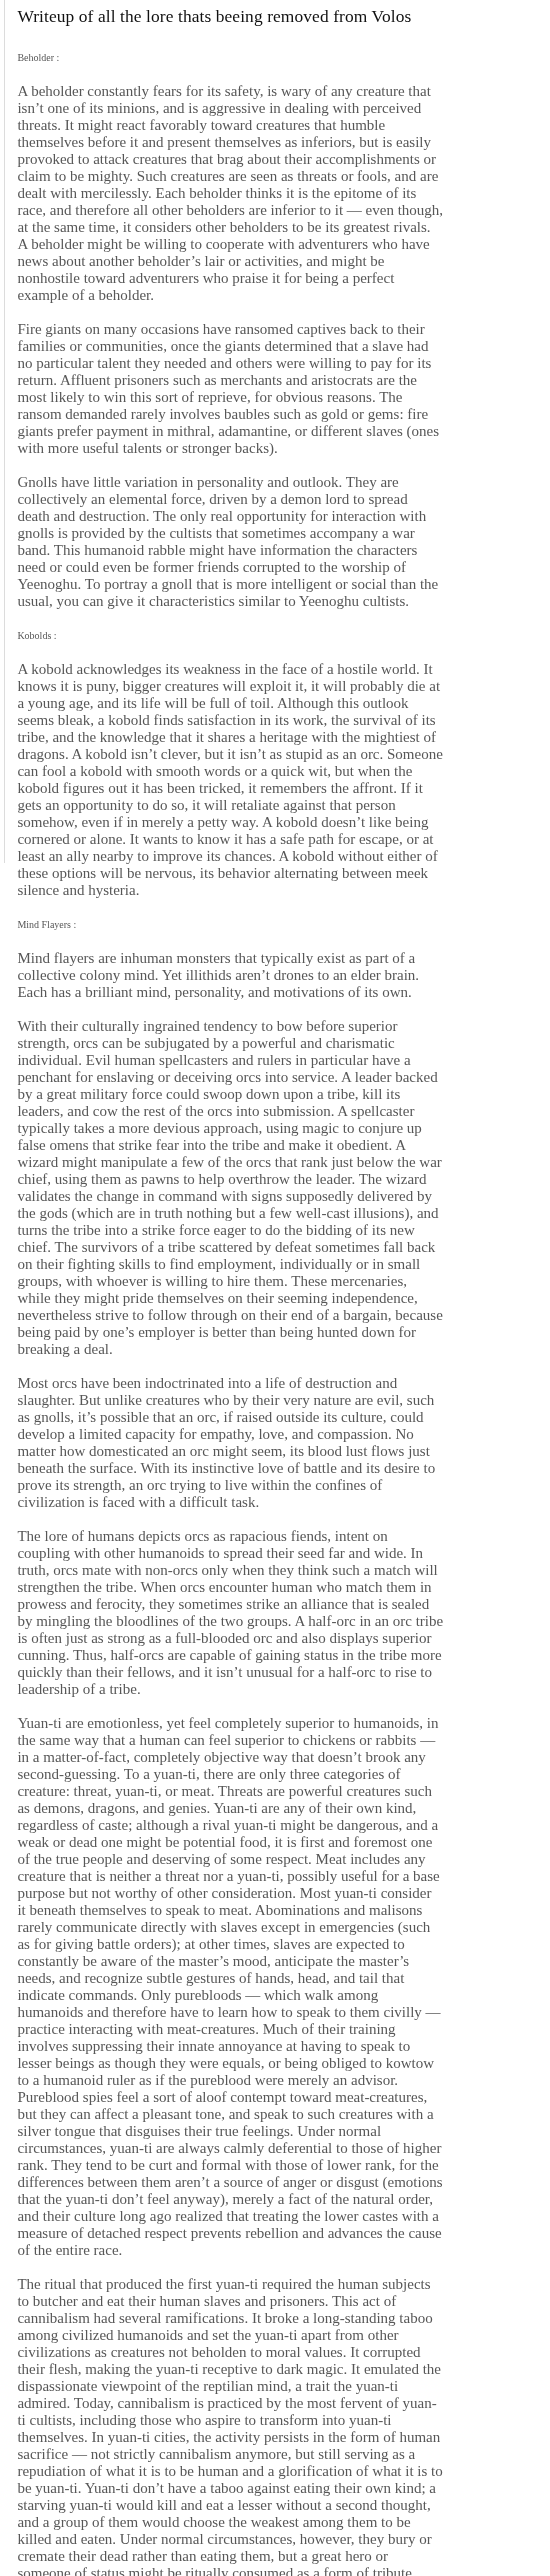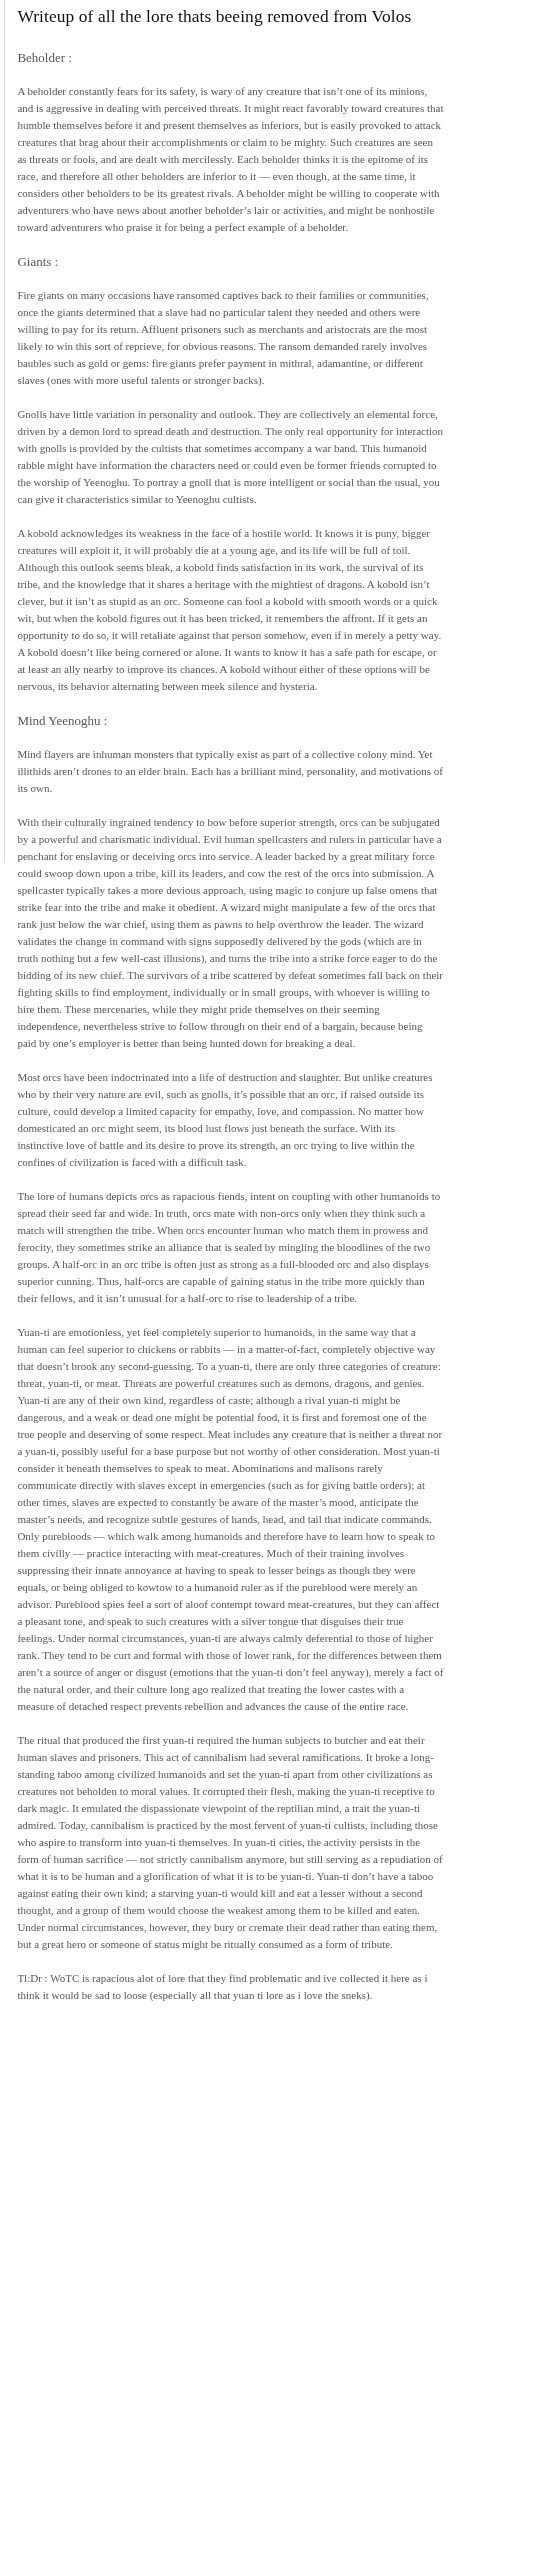--- a/index.html
+++ b/index.html
@@ -31,50 +31,50 @@
   }
   .doc-title {
     font-size: 17.4px;
     font-weight: 400;
     color: #111111;
     line-height: 23px;
     margin: 0 0 21.5px 0;
     letter-spacing: 0.1px;
   }
   .sec-heading {
-    font-size: 13px;
+    font-size: 10px;
     font-weight: 400;
     color: #575757;
     line-height: 17px;
     margin: 0 0 17px 0;
   }
   .para {
-    font-size: 11px;
+    font-size: 15px;
     font-weight: 400;
     color: #575757;
     line-height: 17px;
     margin: 16px 0 17px 0;
   }
 </style>
 </head>
 <body>
 
 <div class="left-rule"></div>
 
 <div class="page">
   <h1 class="doc-title">Writeup of all the lore thats beeing removed from Volos</h1>
 
   <div id="sections">
       <div class="sec-heading">Beholder :</div>
       <p class="para">A beholder constantly fears for its safety, is wary of any creature that isn’t one of its minions, and is aggressive in dealing with perceived threats. It might react favorably toward creatures that humble themselves before it and present themselves as inferiors, but is easily provoked to attack creatures that brag about their accomplishments or claim to be mighty. Such creatures are seen as threats or fools, and are dealt with mercilessly. Each beholder thinks it is the epitome of its race, and therefore all other beholders are inferior to it — even though, at the same time, it considers other beholders to be its greatest rivals. A beholder might be willing to cooperate with adventurers who have news about another beholder’s lair or activities, and might be nonhostile toward adventurers who praise it for being a perfect example of a beholder.</p>
-      <div class="sec-heading">Giants :</div>
       <p class="para">Fire giants on many occasions have ransomed captives back to their families or communities, once the giants determined that a slave had no particular talent they needed and others were willing to pay for its return. Affluent prisoners such as merchants and aristocrats are the most likely to win this sort of reprieve, for obvious reasons. The ransom demanded rarely involves baubles such as gold or gems: fire giants prefer payment in mithral, adamantine, or different slaves (ones with more useful talents or stronger backs).</p>
       <p class="para">Gnolls have little variation in personality and outlook. They are collectively an elemental force, driven by a demon lord to spread death and destruction. The only real opportunity for interaction with gnolls is provided by the cultists that sometimes accompany a war band. This humanoid rabble might have information the characters need or could even be former friends corrupted to the worship of Yeenoghu. To portray a gnoll that is more intelligent or social than the usual, you can give it characteristics similar to Yeenoghu cultists.</p>
+      <div class="sec-heading">Kobolds :</div>
       <p class="para">A kobold acknowledges its weakness in the face of a hostile world. It knows it is puny, bigger creatures will exploit it, it will probably die at a young age, and its life will be full of toil. Although this outlook seems bleak, a kobold finds satisfaction in its work, the survival of its tribe, and the knowledge that it shares a heritage with the mightiest of dragons. A kobold isn’t clever, but it isn’t as stupid as an orc. Someone can fool a kobold with smooth words or a quick wit, but when the kobold figures out it has been tricked, it remembers the affront. If it gets an opportunity to do so, it will retaliate against that person somehow, even if in merely a petty way. A kobold doesn’t like being cornered or alone. It wants to know it has a safe path for escape, or at least an ally nearby to improve its chances. A kobold without either of these options will be nervous, its behavior alternating between meek silence and hysteria.</p>
-      <div class="sec-heading">Mind Yeenoghu :</div>
+      <div class="sec-heading">Mind Flayers :</div>
       <p class="para">Mind flayers are inhuman monsters that typically exist as part of a collective colony mind. Yet illithids aren’t drones to an elder brain. Each has a brilliant mind, personality, and motivations of its own.</p>
       <p class="para">With their culturally ingrained tendency to bow before superior strength, orcs can be subjugated by a powerful and charismatic individual. Evil human spellcasters and rulers in particular have a penchant for enslaving or deceiving orcs into service. A leader backed by a great military force could swoop down upon a tribe, kill its leaders, and cow the rest of the orcs into submission.  A spellcaster typically takes a more devious approach, using magic to conjure up false omens that strike fear into the tribe and make it obedient. A wizard might manipulate a few of the orcs that rank just below the war chief, using them as pawns to help overthrow the leader. The wizard validates the change in command with signs supposedly delivered by the gods (which are in truth nothing but a few well-cast illusions), and turns the tribe into a strike force eager to do the bidding of its new chief.  The survivors of a tribe scattered by defeat sometimes fall back on their fighting skills to find employment, individually or in small groups, with whoever is willing to hire them. These mercenaries, while they might pride themselves on their seeming independence, nevertheless strive to follow through on their end of a bargain, because being paid by one’s employer is better than being hunted down for breaking a deal.</p>
       <p class="para">Most orcs have been indoctrinated into a life of destruction and slaughter. But unlike creatures who by their very nature are evil, such as gnolls, it’s possible that an orc, if raised outside its culture, could develop a limited capacity for empathy, love, and compassion. No matter how domesticated an orc might seem, its blood lust flows just beneath the surface. With its instinctive love of battle and its desire to prove its strength, an orc trying to live within the confines of civilization is faced with a difficult task.</p>
       <p class="para">The lore of humans depicts orcs as rapacious fiends, intent on coupling with other humanoids to spread their seed far and wide. In truth, orcs mate with non-orcs only when they think such a match will strengthen the tribe. When orcs encounter human who match them in prowess and ferocity, they sometimes strike an alliance that is sealed by mingling the bloodlines of the two groups. A half-orc in an orc tribe is often just as strong as a full-blooded orc and also displays superior cunning. Thus, half-orcs are capable of gaining status in the tribe more quickly than their fellows, and it isn’t unusual for a half-orc to rise to leadership of a tribe.</p>
       <p class="para">Yuan-ti are emotionless, yet feel completely superior to humanoids, in the same way that a human can feel superior to chickens or rabbits — in a matter-of-fact, completely objective way that doesn’t brook any second-guessing. To a yuan-ti, there are only three categories of creature: threat, yuan-ti, or meat. Threats are powerful creatures such as demons, dragons, and genies. Yuan-ti are any of their own kind, regardless of caste; although a rival yuan-ti might be dangerous, and a weak or dead one might be potential food, it is first and foremost one of the true people and deserving of some respect. Meat includes any creature that is neither a threat nor a yuan-ti, possibly useful for a base purpose but not worthy of other consideration. Most yuan-ti consider it beneath themselves to speak to meat. Abominations and malisons rarely communicate directly with slaves except in emergencies (such as for giving battle orders); at other times, slaves are expected to constantly be aware of the master’s mood, anticipate the master’s needs, and recognize subtle gestures of hands, head, and tail that indicate commands. Only purebloods — which walk among humanoids and therefore have to learn how to speak to them civilly — practice interacting with meat-creatures. Much of their training involves suppressing their innate annoyance at having to speak to lesser beings as though they were equals, or being obliged to kowtow to a humanoid ruler as if the pureblood were merely an advisor. Pureblood spies feel a sort of aloof contempt toward meat-creatures, but they can affect a pleasant tone, and speak to such creatures with a silver tongue that disguises their true feelings. Under normal circumstances, yuan-ti are always calmly deferential to those of higher rank. They tend to be curt and formal with those of lower rank, for the differences between them aren’t a source of anger or disgust (emotions that the yuan-ti don’t feel anyway), merely a fact of the natural order, and their culture long ago realized that treating the lower castes with a measure of detached respect prevents rebellion and advances the cause of the entire race.</p>
       <p class="para">The ritual that produced the first yuan-ti required the human subjects to butcher and eat their human slaves and prisoners. This act of cannibalism had several ramifications. It broke a long-standing taboo among civilized humanoids and set the yuan-ti apart from other civilizations as creatures not beholden to moral values. It corrupted their flesh, making the yuan-ti receptive to dark magic. It emulated the dispassionate viewpoint of the reptilian mind, a trait the yuan-ti admired.  Today, cannibalism is practiced by the most fervent of yuan-ti cultists, including those who aspire to transform into yuan-ti themselves. In yuan-ti cities, the activity persists in the form of human sacrifice — not strictly cannibalism anymore, but still serving as a repudiation of what it is to be human and a glorification of what it is to be yuan-ti.  Yuan-ti don’t have a taboo against eating their own kind; a starving yuan-ti would kill and eat a lesser without a second thought, and a group of them would choose the weakest among them to be killed and eaten. Under normal circumstances, however, they bury or cremate their dead rather than eating them, but a great hero or someone of status might be ritually consumed as a form of tribute.</p>
     </div>
 
   <p class="para">Tl:Dr : WoTC is rapacious alot of lore that they find problematic and ive collected it here as i think it would be sad to loose (especially all that yuan ti lore as i love the sneks).</p>
 </div>

